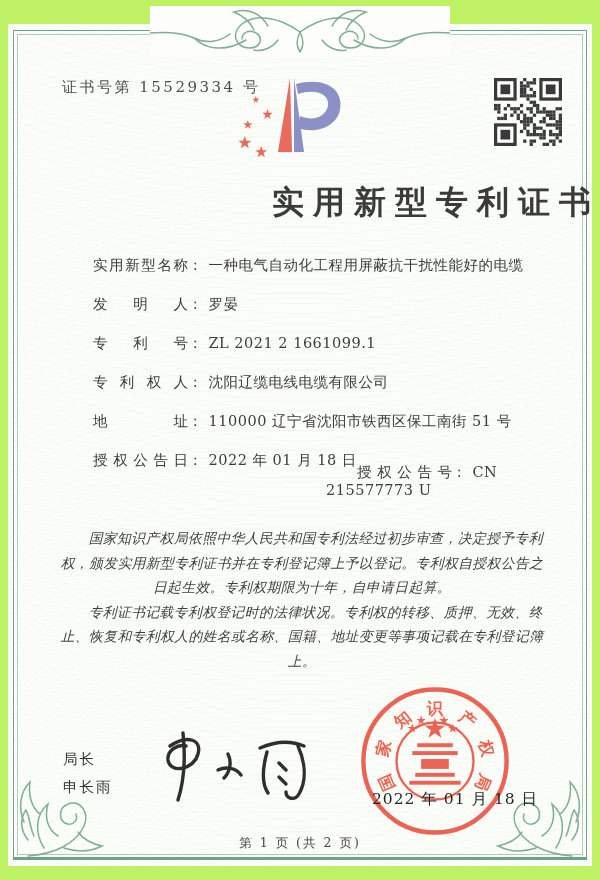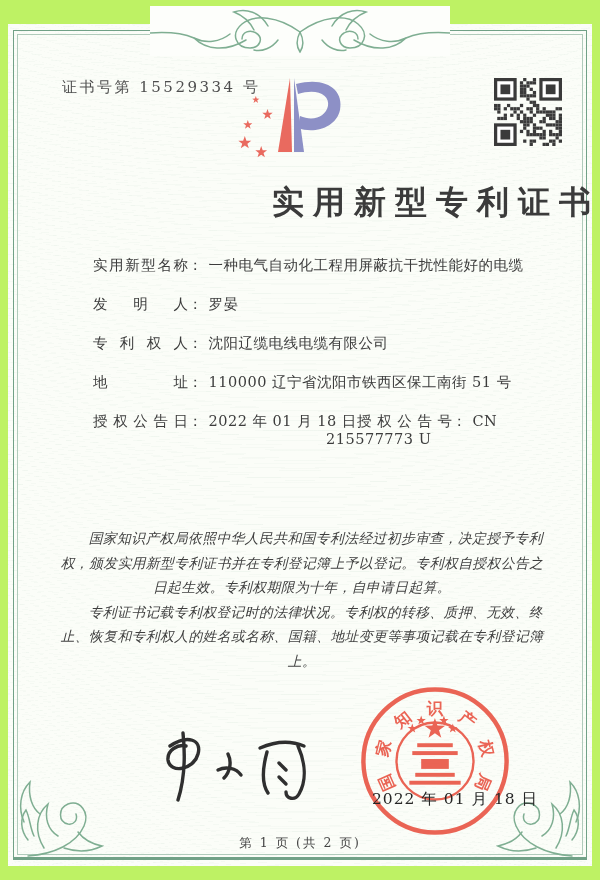--- a/index.html
+++ b/index.html
@@ -36,21 +36,21 @@
     font-size:32px;font-weight:600;letter-spacing:9px;color:#3b3b3b;
   }
   .fields{position:absolute;left:62px;top:256px;right:36px;font-size:14.5px;}
   .frow{position:relative;height:39px;}
   .flabel{
     display:inline-block;width:95px;text-align:justify;text-align-last:justify;
     color:#3c3c3c;vertical-align:top;margin-left:31px;
   }
   .fcolon{display:inline-block;margin-right:6px;}
   .fvalue{letter-spacing:.5px;}
-  .fpair-right{position:absolute;left:236px;top:0;padding-left:28px;}
+  .fpair-right{position:absolute;left:236px;top:12px;padding-left:28px;}
   .body-text{
     position:absolute;left:60px;top:526px;width:484px;
     font-size:13.8px;line-height:1.78;letter-spacing:.4px;
     font-style:italic;color:#3f3f3f;
   }
   .body-text p{margin:0;text-indent:2em;text-align:center;}
   .signer{position:absolute;left:63px;top:745px;font-size:14.5px;line-height:28px;letter-spacing:2px;
     font-family:"DejaVu Sans","Liberation Sans",sans-serif;color:#333;}
   .signature{position:absolute;left:148px;top:730px;width:178px;height:82px;}
   .seal{position:absolute;left:356px;top:682px;width:158px;height:158px;opacity:.88;}
@@ -266,38 +266,45 @@
   <div class="title">实用新型专利证书</div>
 
   <div class="fields">
     <div class="frow">
       <span class="flabel">实用新型名称</span><span class="fcolon">：</span><span class="fvalue">一种电气自动化工程用屏蔽抗干扰性能好的电缆</span>
     </div>
     <div class="frow">
       <span class="flabel">发明人</span><span class="fcolon">：</span><span class="fvalue">罗晏</span>
     </div>
     <div class="frow">
+      <span class="flabel">专利号</span><span class="fcolon">：</span><span class="fvalue">ZL 2021 2 1661099.1</span>
+    </div>
+    <div class="frow">
       <span class="flabel">专利权人</span><span class="fcolon">：</span><span class="fvalue">沈阳辽缆电线电缆有限公司</span>
     </div>
     <div class="frow">
       <span class="flabel">地址</span><span class="fcolon">：</span><span class="fvalue">110000 辽宁省沈阳市铁西区保工南街 51 号</span>
     </div>
     <div class="frow">
       <span class="flabel">授权公告日</span><span class="fcolon">：</span><span class="fvalue">2022 年 01 月 18 日</span>
       <span class="fpair-right">
         <span class="flabel">授权公告号</span><span class="fcolon">：</span><span class="fvalue">CN 215577773 U</span>
       </span>
     </div>
   </div>
 
   <div class="body-text">
     <p>国家知识产权局依照中华人民共和国专利法经过初步审查，决定授予专利权，颁发实用新型专利证书并在专利登记簿上予以登记。专利权自授权公告之日起生效。专利权期限为十年，自申请日起算。</p>
     <p>专利证书记载专利权登记时的法律状况。专利权的转移、质押、无效、终止、恢复和专利权人的姓名或名称、国籍、地址变更等事项记载在专利登记簿上。</p>
   </div>
 
+  <div class="signer">
+    <div>局长</div>
+    <div>申长雨</div>
+  </div>
 
   <div class="signature">
     <svg width="178" height="82" viewBox="0 0 178 82" fill="none" stroke="#2f2f2f" stroke-width="3.4" stroke-linecap="round" stroke-linejoin="round">
       <path d="M22,16 C40,4 54,10 50,24 C46,40 22,44 20,30 C19,20 30,14 38,16"></path>
       <path d="M35,3 C37,22 37,48 30,70"></path>
       <path d="M80,24 C84,32 82,42 76,48"></path>
       <path d="M70,40 C78,36 88,38 93,45"></path>
       <path d="M112,18 C128,11 144,11 156,16"></path>
       <path d="M119,22 C114,40 114,54 120,63"></path>
       <path d="M150,16 C157,32 159,50 151,64 C147,71 138,69 138,62"></path>

